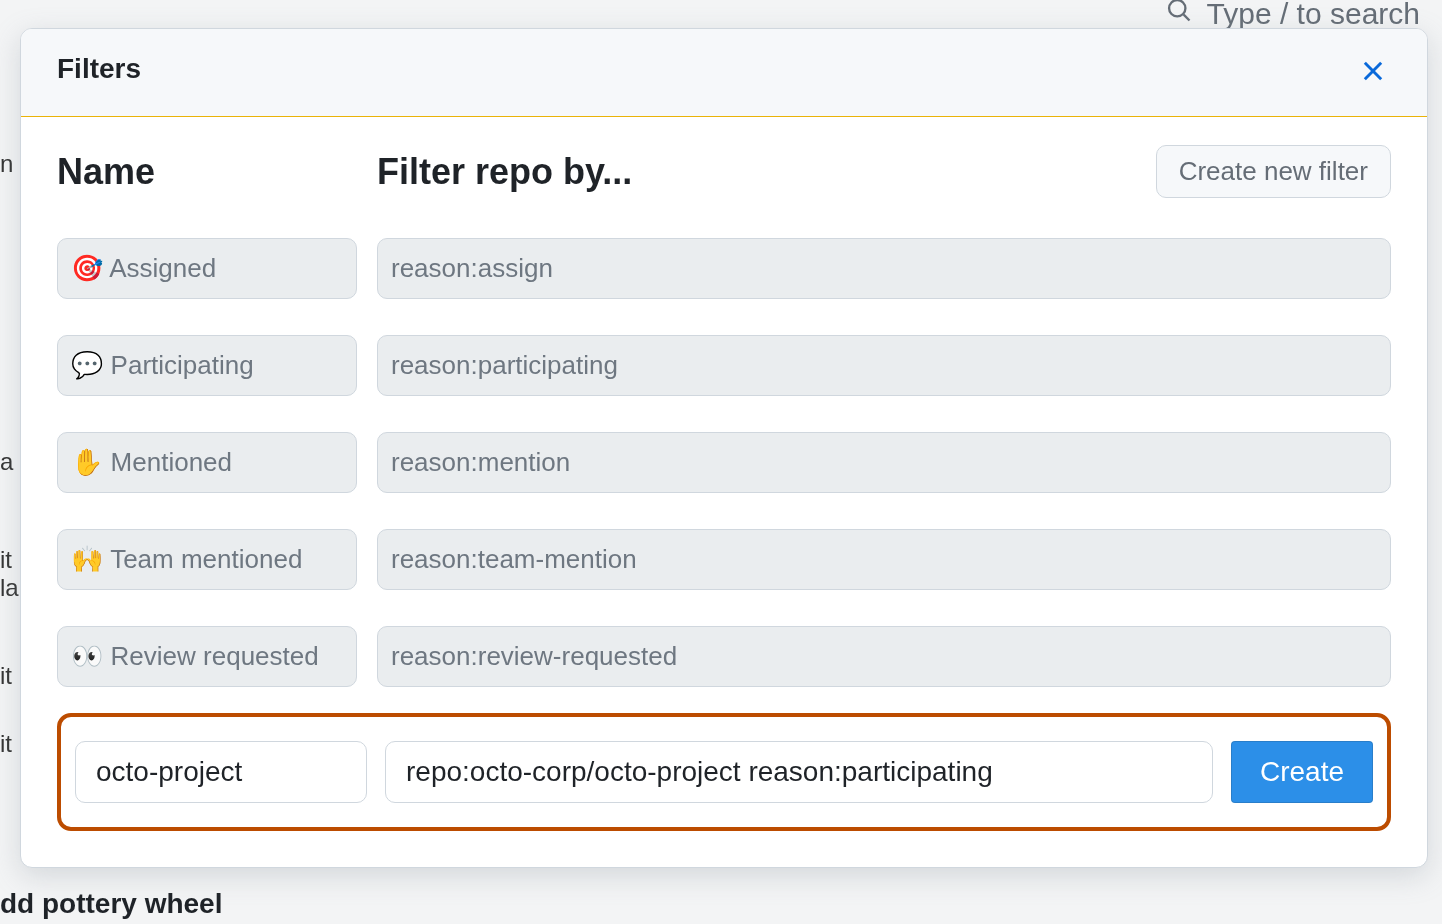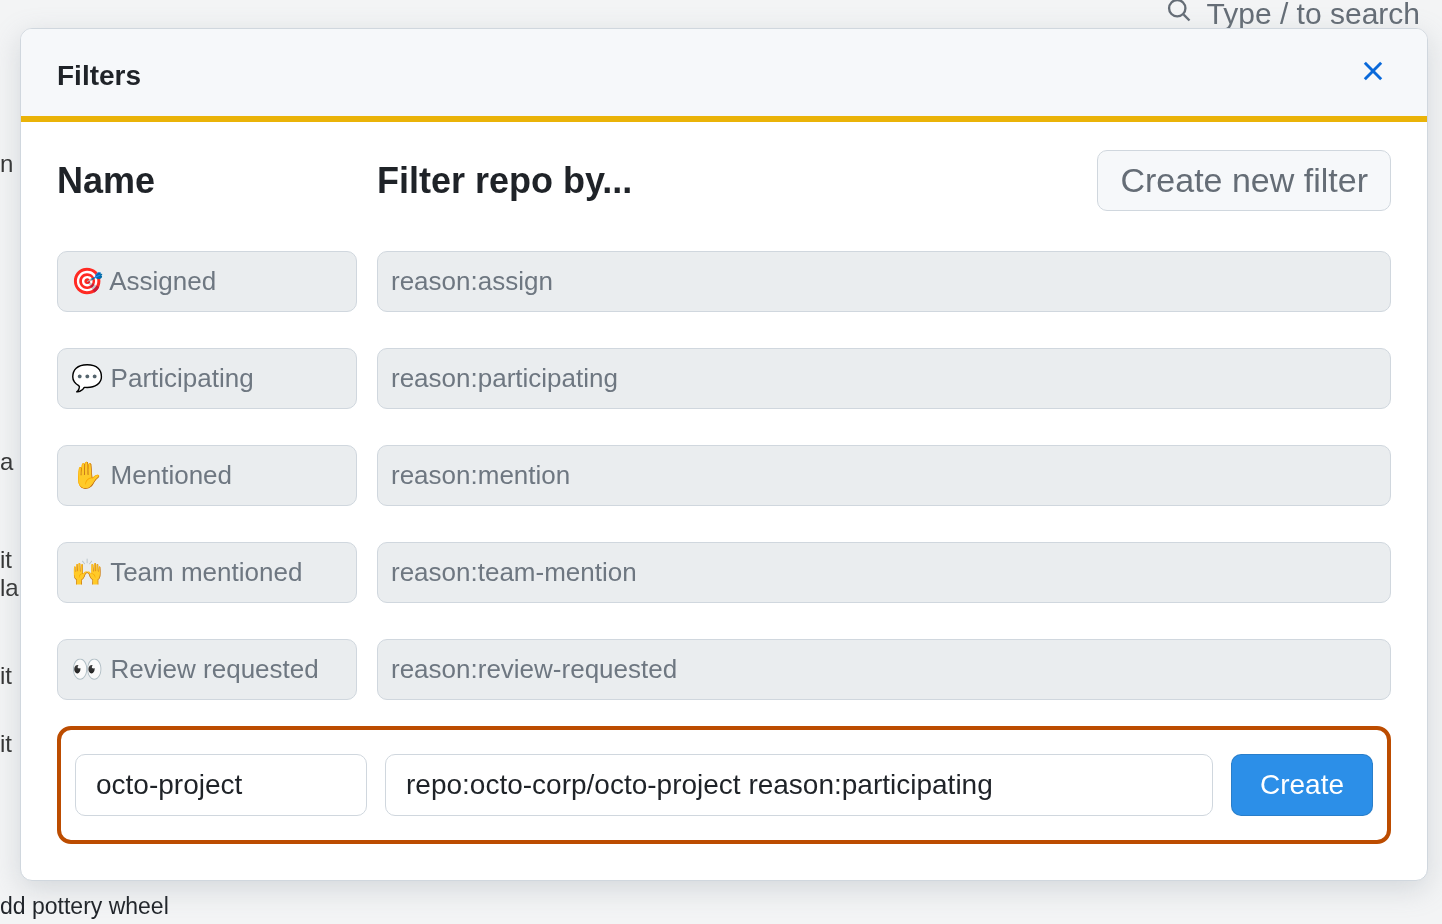--- a/index.html
+++ b/index.html
@@ -52,42 +52,43 @@
       overflow: hidden;
     }
     .backdrop-left span {
       display: block;
       white-space: nowrap;
     }
     .backdrop-bottom {
       position: absolute;
       bottom: 4px;
       left: 0;
-      font-size: 23px;
-      color: #1f2328;
+      font-size: 28px;
+      color: #1f2328;
+      font-weight: bold;
     }
 
     .dialog {
       position: absolute;
       top: 28px;
       left: 20px;
       right: 14px;
       background: #ffffff;
       border: 1px solid #d0d7de;
       border-radius: 12px;
       box-shadow: 0 8px 28px rgba(140,149,159,0.3);
       overflow: hidden;
     }
     .dialog-header {
       display: flex;
-      align-items: flex-end;
+      align-items: flex-start;
       justify-content: space-between;
       padding: 24px 36px;
       background: #f6f8fa;
-      border-bottom: 6px solid #eab308;
+      border-bottom: 1px solid #eab308;
     }
     .dialog-title {
       font-size: 28px;
       font-weight: 600;
       color: #1f2328;
     }
     .close-btn {
       background: none;
       border: none;
       cursor: pointer;
@@ -117,21 +118,21 @@
     .col-header {
       font-size: 36px;
       font-weight: 600;
       color: #1f2328;
     }
     .create-new-filter-btn {
       padding: 10px 22px;
       background: #f6f8fa;
       border: 1px solid #d0d7de;
       border-radius: 10px;
-      font-size: 34px;
+      font-size: 26px;
       color: #656d76;
       cursor: pointer;
     }
 
     .filter-row {
       display: grid;
       grid-template-columns: 300px 1fr;
       gap: 20px;
       margin-bottom: 36px;
     }
@@ -163,21 +164,21 @@
       border: 1px solid #d0d7de;
       border-radius: 10px;
       font-size: 28px;
       color: #1f2328;
       font-family: inherit;
     }
     .create-btn {
       padding: 14px 28px;
       background: #2c8fe8;
       border: 1px solid rgba(27,31,36,0.15);
-      border-radius: 10px;
+      border-radius: 4px;
       font-size: 28px;
       font-weight: 500;
       color: #ffffff;
       cursor: pointer;
     }
   </style>
 </head>
 <body>
 
 <div class="backdrop">

